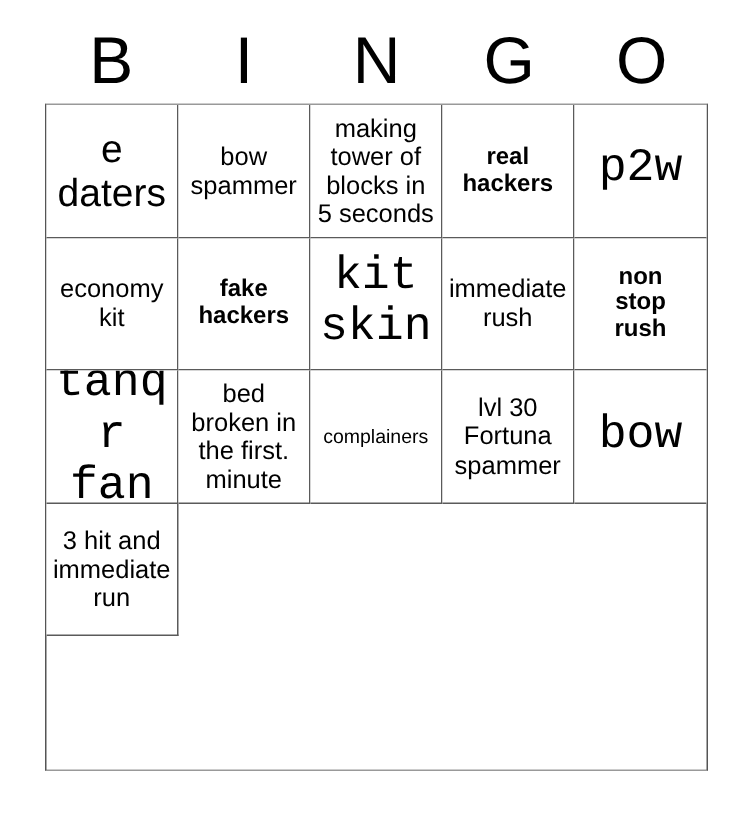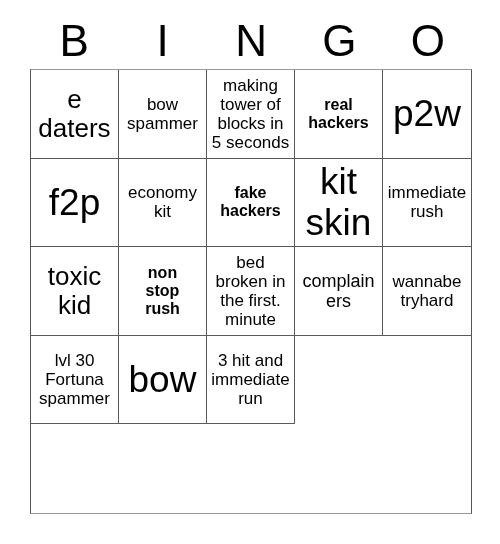--- a/index.html
+++ b/index.html
@@ -79,26 +79,26 @@
 
   .cell-text {
     display: block;
     width: 100%;
     line-height: 1.12;
     word-wrap: break-word;
     white-space: pre-line;
   }
 
   
-  .fs-xl  { font-size: 37px; }
+  .fs-xl  { font-size: 31px; font-family: Liberation Mono, monospace; }
   .fs-lg  { font-size: 26px; }
   .fs-md  { font-size: 16px; font-weight: bold; }
   .fs-sm  { font-size: 17px; }
   .fs-xs  { font-size: 17px; }
-  .fs-xxs { font-size: 18px; }
+  .fs-xxs { font-size: 13px; }
 </style>
 </head>
 <body>
 
 <div id="bingo-card">
 
   <div id="bingo-header">
     <div class="header-letter">B</div>
     <div class="header-letter">I</div>
     <div class="header-letter">N</div>
@@ -124,63 +124,56 @@
       </div>
     <div class="bingo-cell">
         <span class="cell-text fs-md">real
 hackers</span>
       </div>
     <div class="bingo-cell">
         <span class="cell-text fs-xl">p2w</span>
       </div>
 
     <div class="bingo-cell">
-        <span class="cell-text fs-xl">f2p</span>
-      </div>
-    <div class="bingo-cell">
         <span class="cell-text fs-sm">economy
 kit</span>
       </div>
     <div class="bingo-cell">
         <span class="cell-text fs-md">fake
 hackers</span>
       </div>
     <div class="bingo-cell">
         <span class="cell-text fs-xl">kit
 skin</span>
       </div>
 
     <div class="bingo-cell">
         <span class="cell-text fs-xs">immediate
 rush</span>
       </div>
-    <div class="bingo-cell">
-        <span class="cell-text fs-lg">toxic
-kid</span>
-      </div>
 
     <div class="bingo-cell">
         <span class="cell-text fs-md">non
 stop
 rush</span>
+      </div>
+    <div class="bingo-cell">
+        <span class="cell-text fs-xl">tanqr
+fan</span>
       </div>
     <div class="bingo-cell">
         <span class="cell-text fs-xs">bed
 broken in
 the first.
 minute</span>
       </div>
     <div class="bingo-cell">
         <span class="cell-text fs-xxs">complainers</span>
       </div>
 
-    <div class="bingo-cell">
-        <span class="cell-text fs-sm">wannabe
-tryhard</span>
-      </div>
     <div class="bingo-cell">
         <span class="cell-text fs-sm">lvl 30
 Fortuna
 spammer</span>
       </div>
     <div class="bingo-cell">
         <span class="cell-text fs-xl">bow</span>
       </div>
     <div class="bingo-cell">
         <span class="cell-text fs-xs">3 hit and

